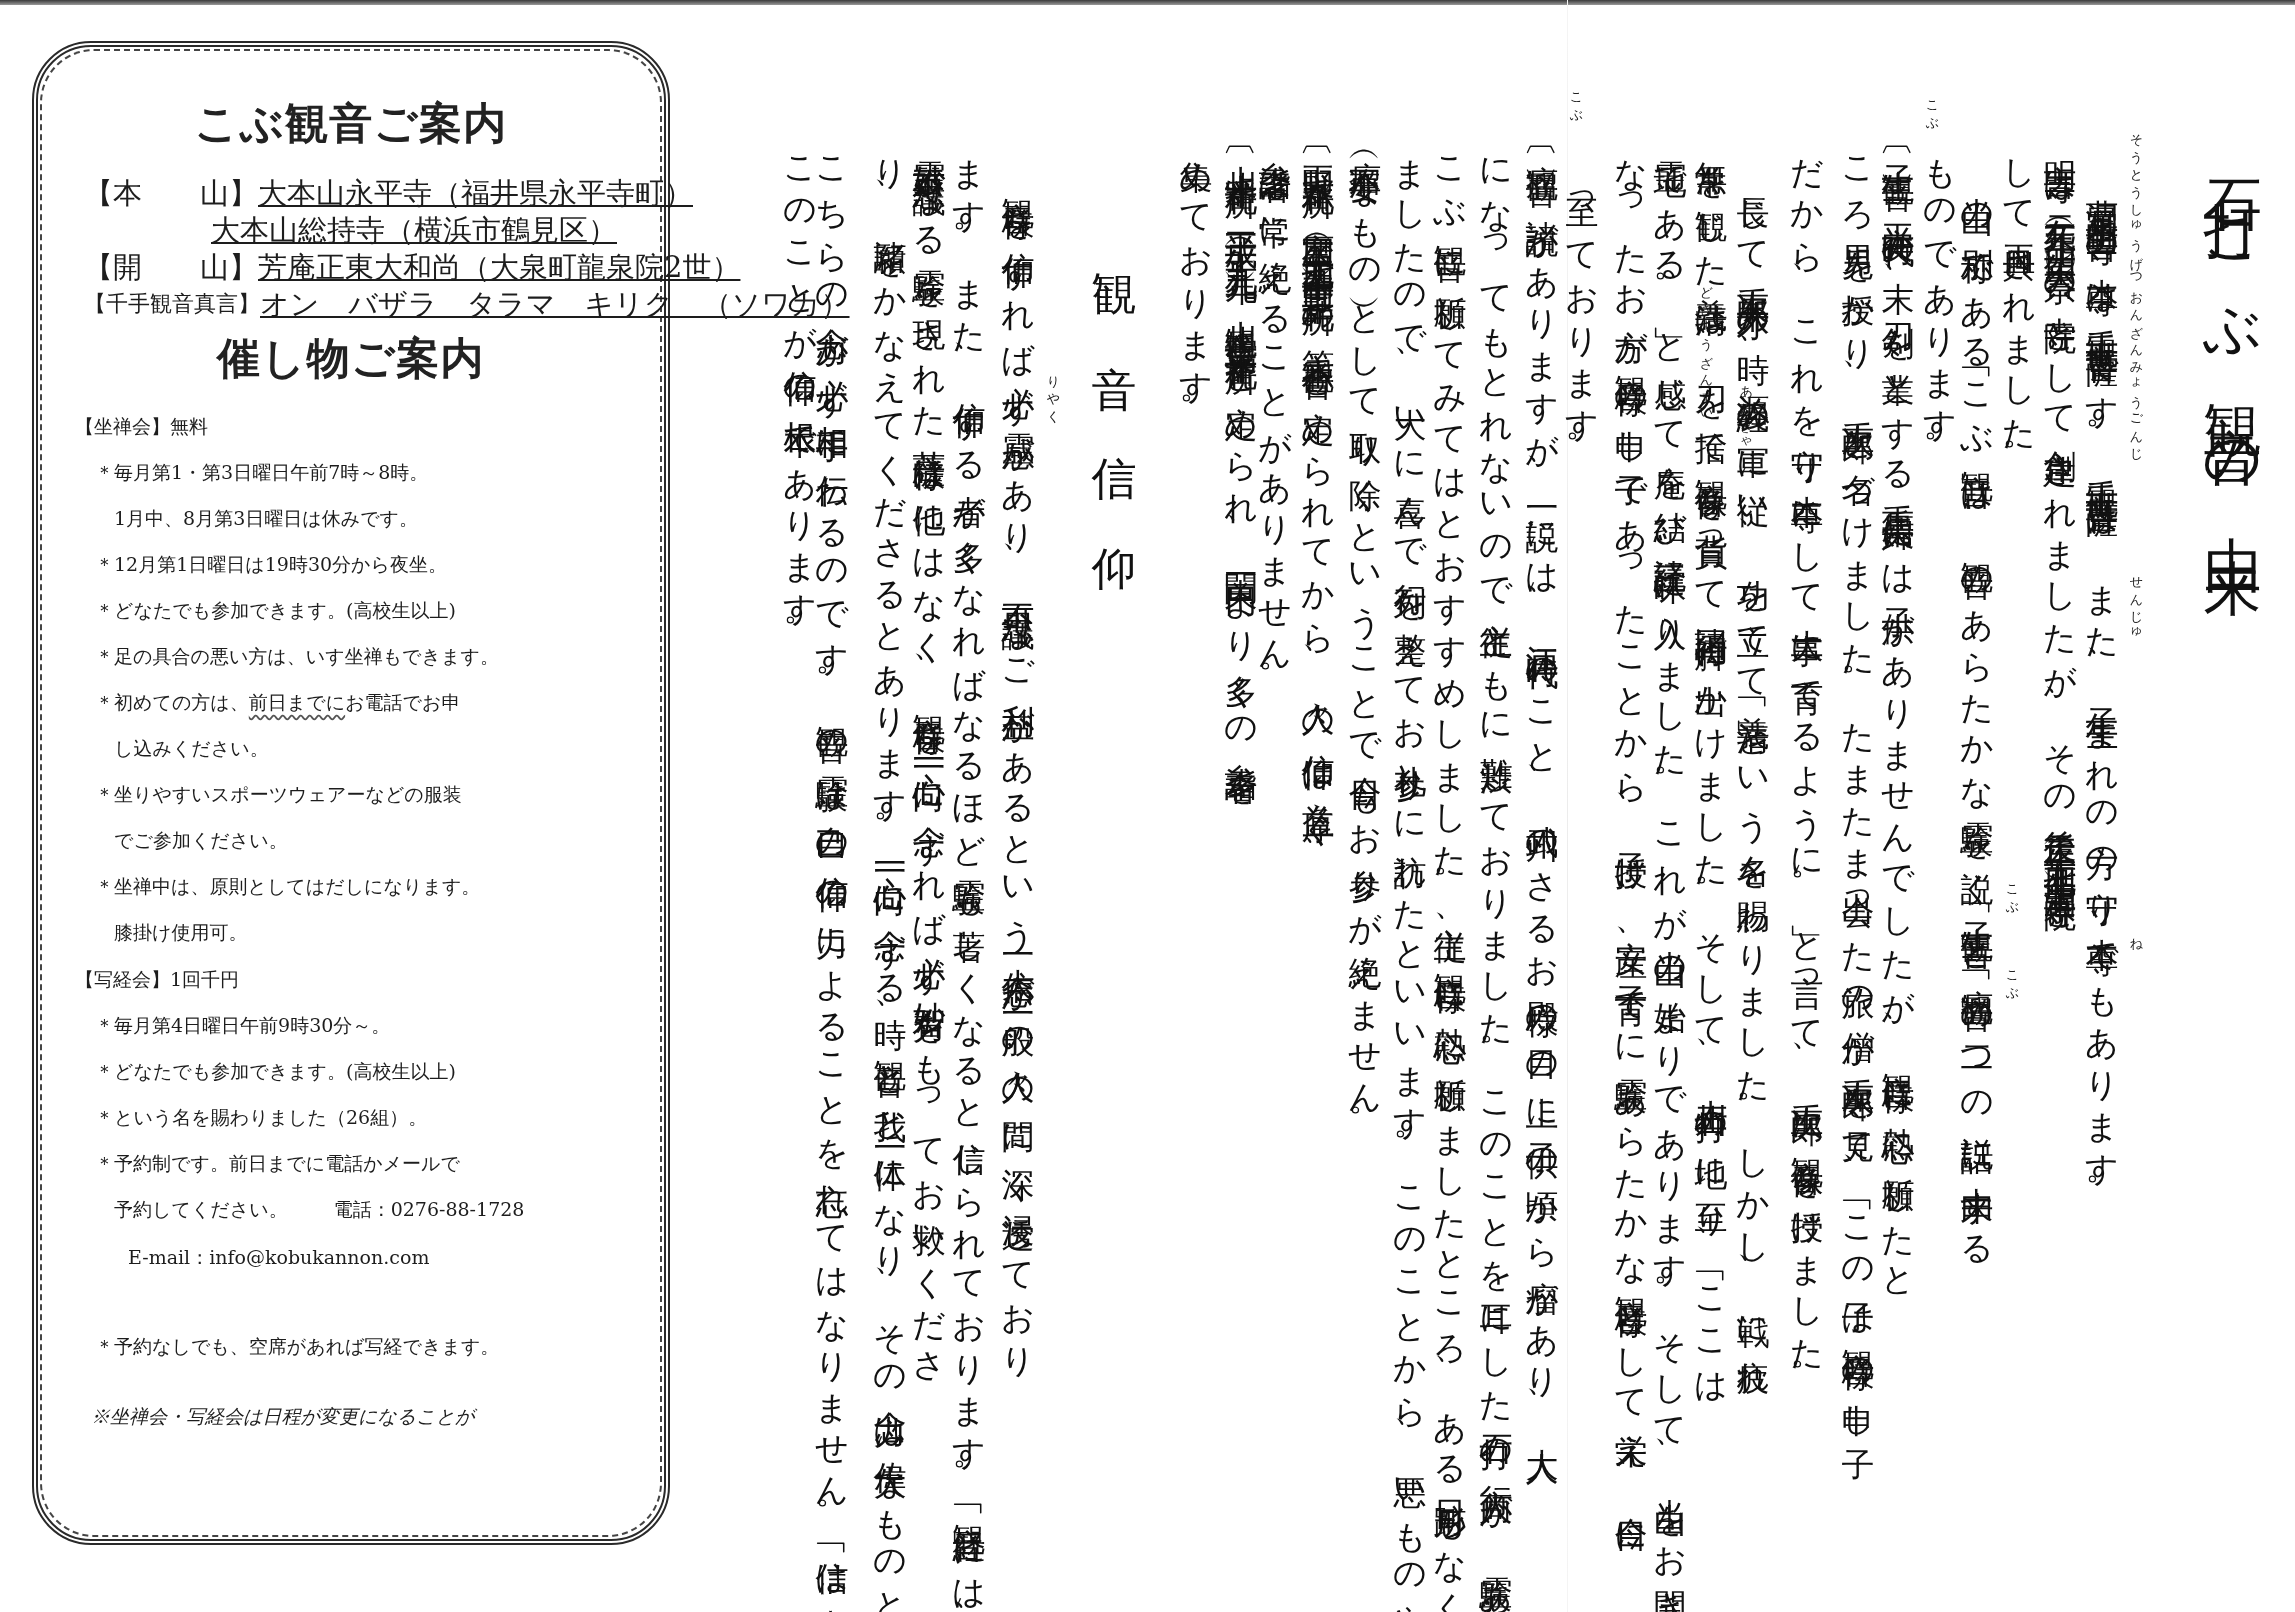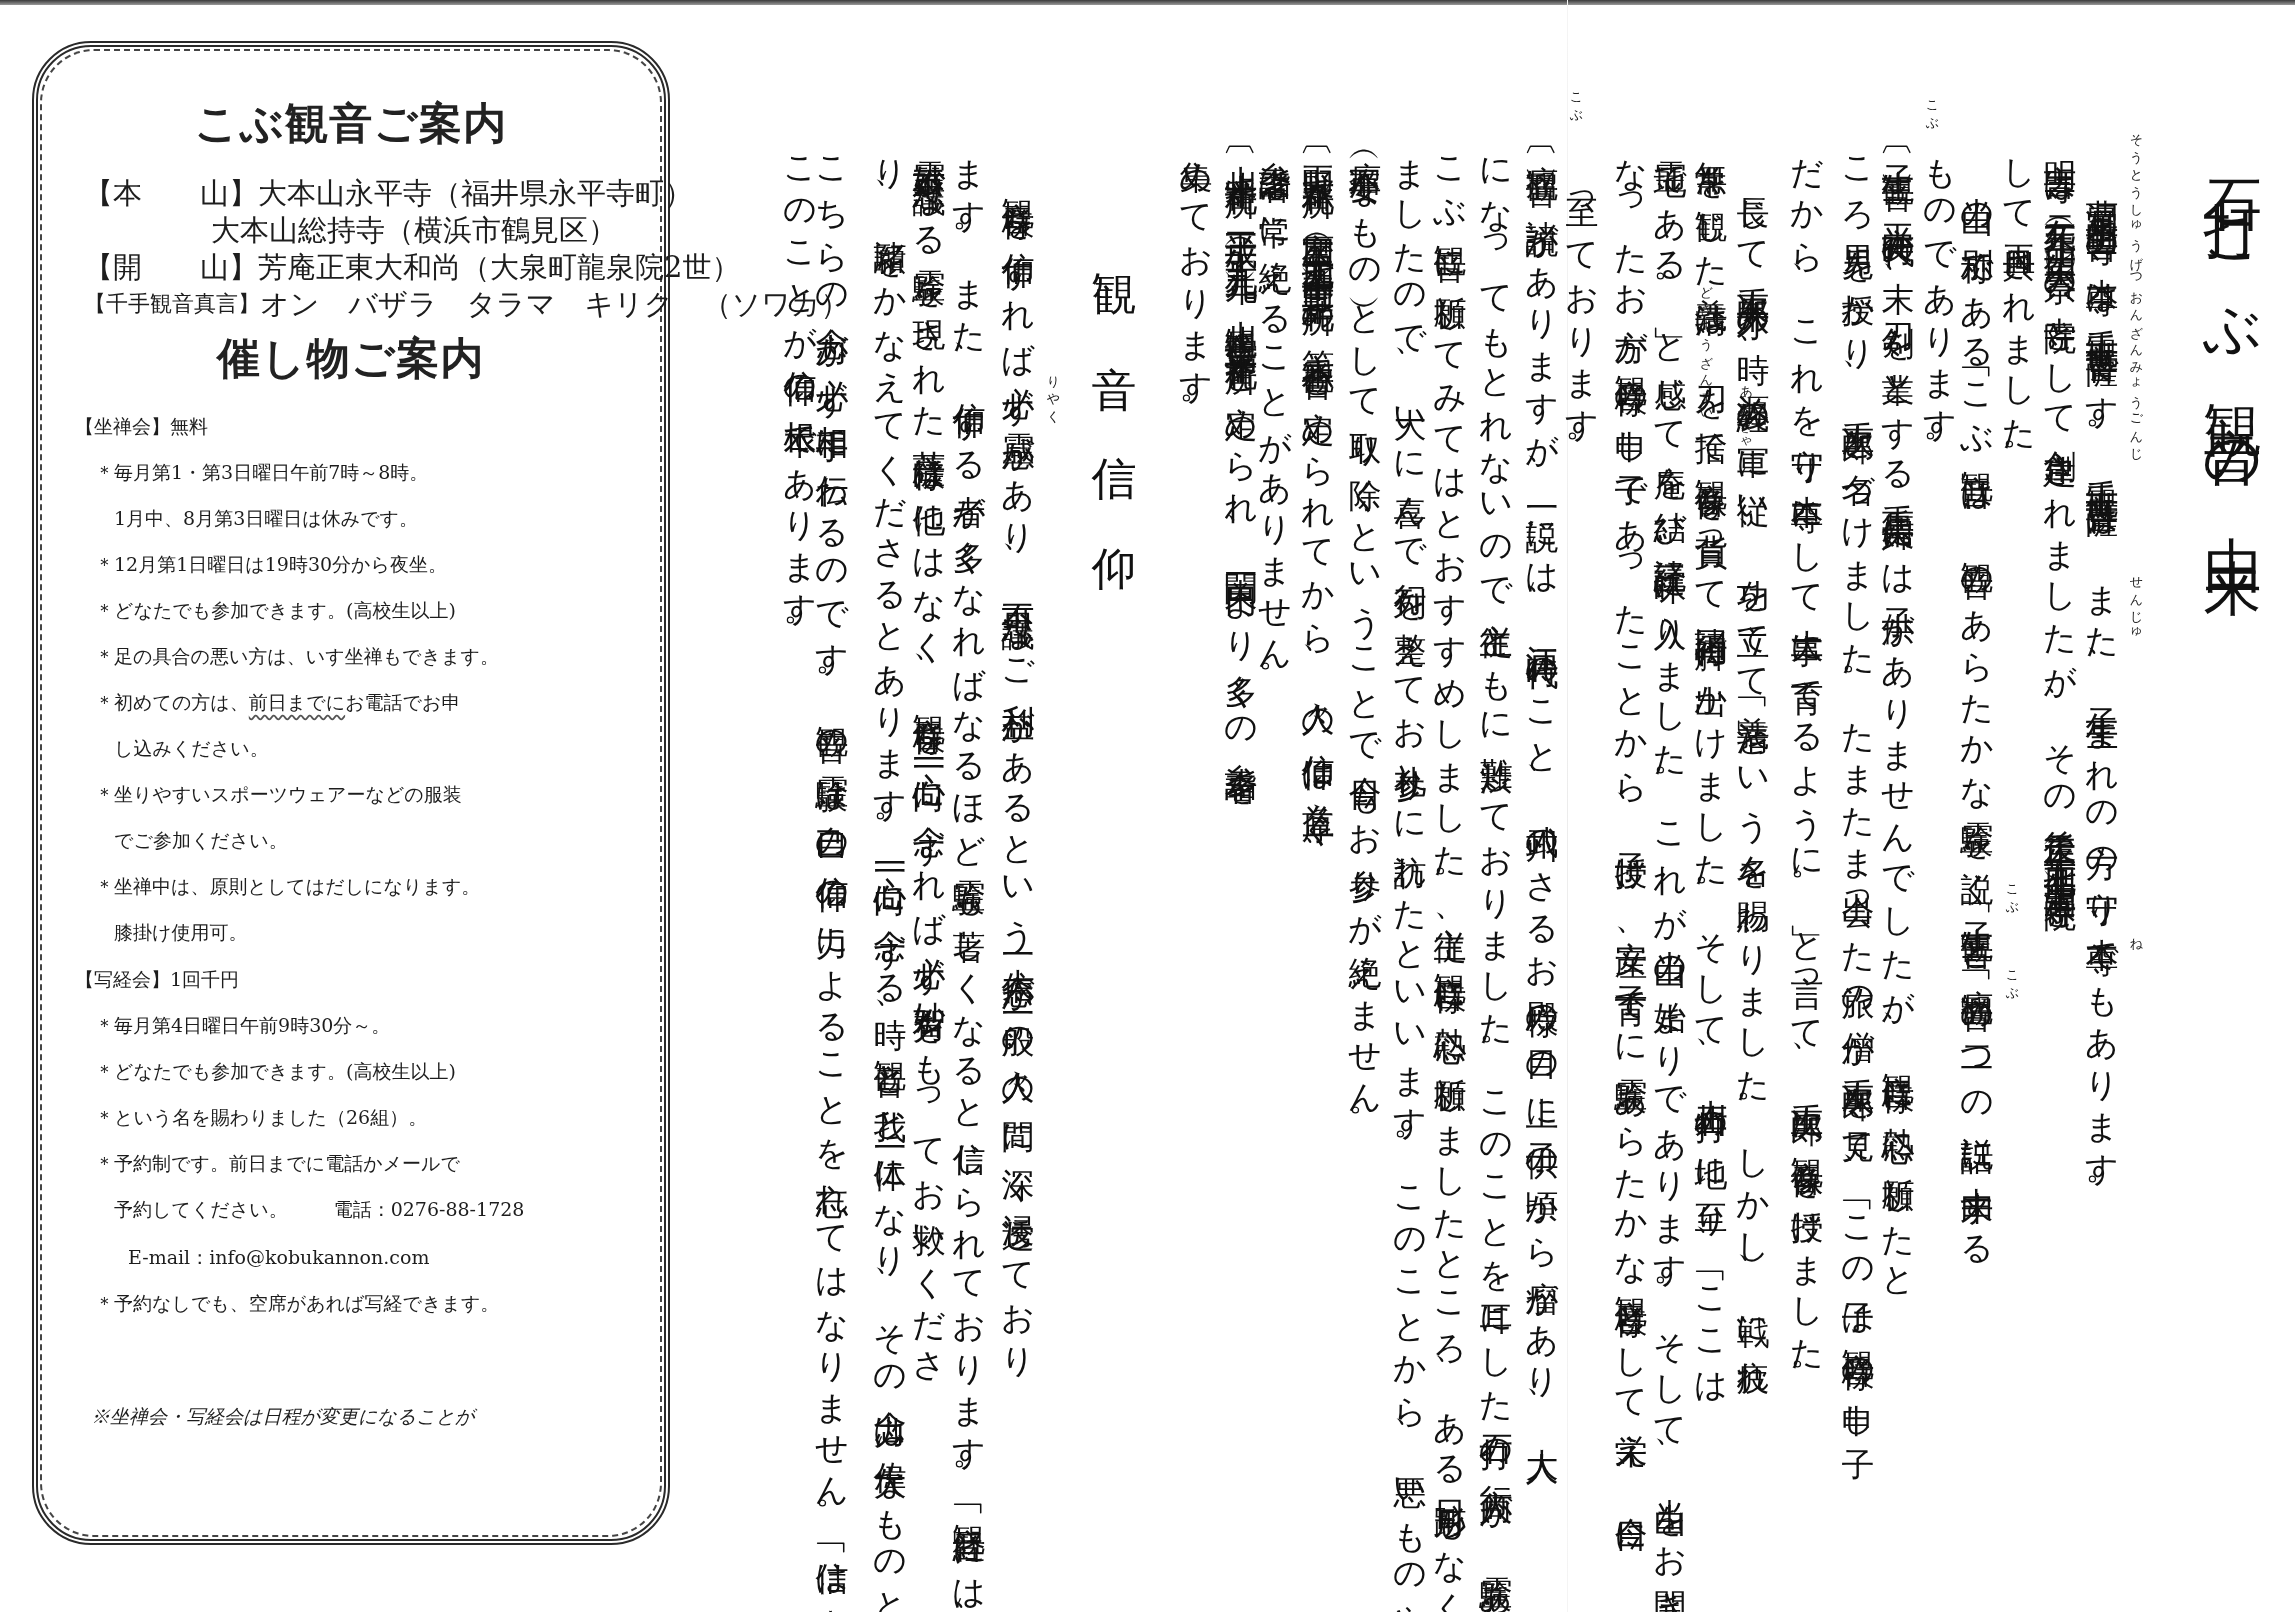--- a/index.html
+++ b/index.html
@@ -24,20 +24,21 @@
   }
   .info-inner { position: absolute; left: 0; top: 0; width: 100%; height: 100%; }
   .panel-heading {
     position: absolute; left: 0; width: 100%; text-align: center;
     font-family: "DejaVu Sans", "Liberation Sans", sans-serif;
     font-weight: bold; font-size: 43px; letter-spacing: 1.3px; color: #222;
   }
   .row {
     position: absolute; font-size: 29px; line-height: 34px; white-space: nowrap;
     color: #1d1d1d;
+    text-decoration: underline;
   }
   .row .label { display: inline-block; }
   .row.small-label .label { font-size: 22px; vertical-align: 2.6px; }
   .wavy { text-decoration: underline wavy #555; text-underline-offset: 5.3px; }
   .para {
     position: absolute; left: 37px; width: 567px; font-size: 19px; line-height: 43px;
     color: #1d1d1d;
   }
   .para .line { display: block; white-space: nowrap; }
 
@@ -105,21 +106,21 @@
     </div>
 
     <div class="para" style="top:909px; line-height:46px;">
       <span class="line"><span>【写経会】</span><span>1回千円</span></span>
       <span class="line" style="padding-left:20px;">＊毎月第4日曜日午前9時30分～。</span>
       <span class="line" style="padding-left:20px;">＊どなたでも参加できます。(高校生以上)</span>
       <span class="line" style="padding-left:20px;">＊という名を賜わりました（26組）。</span>
       <span class="line" style="padding-left:20px;">＊予約制です。前日までに電話かメールで</span>
       <span class="line" style="padding-left:20px;"><span>　予約してください。</span><span style="margin-left:46px;font-family:Liberation Mono, monospace;">電話：</span><span>0276-88-1728</span></span>
       <span class="line" style="padding-left:53px;"><span>E-mail：</span><span>info@kobukannon.com</span></span>
-      <span class="line" style="padding-left:20px;">＊予約なしでも、空席があれば写経できます。</span>
+      <span class="line" style="padding-left:20px;margin-top:43px;">＊予約なしでも、空席があれば写経できます。</span>
     </div>
 
     <div class="para" style="top:1349px; line-height:41px; left:53px;font-style:italic;">
       <span class="line">※坐禅会・写経会は日程が変更になることが</span>
     </div>
 
   </div>
 </div>
 
 <div class="para" style="left:71px; top:1468px; font-size:22.4px; line-height:0px; width:580px;">

